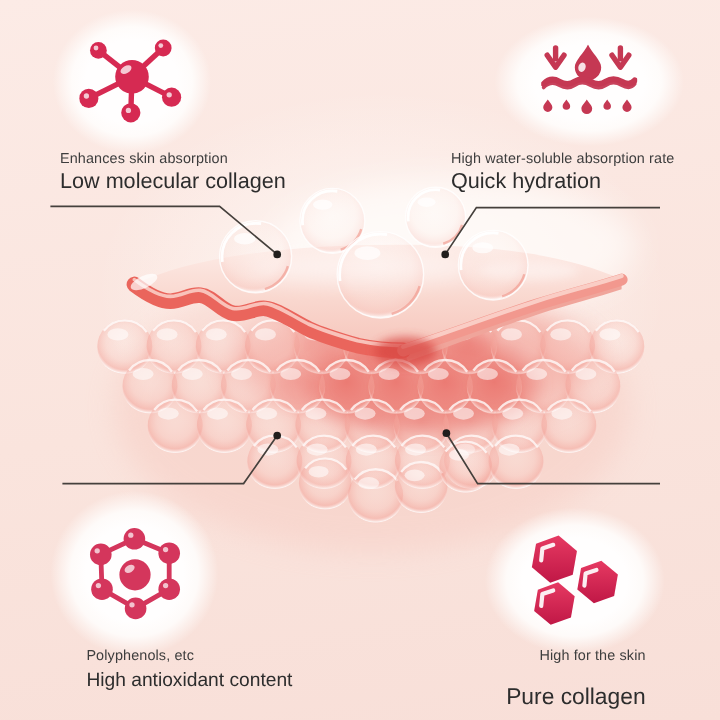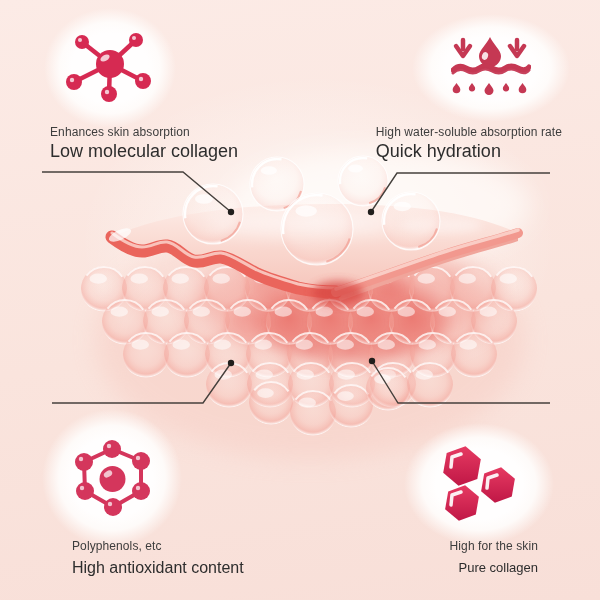--- a/index.html
+++ b/index.html
@@ -22,21 +22,21 @@
   .callout{position:absolute;}
   .callout .subtitle{font-size:12px;color:#3d3d3d;line-height:16px;letter-spacing:0.1px;}
   .callout .title{font-weight:normal;color:#2d2d2d;}
   .c-tl{left:50px;top:124px;text-align:left;}
   .c-tl .title{font-size:18px;line-height:22px;}
   .c-tr{right:38px;top:124px;text-align:left;}
   .c-tr .title{font-size:18px;line-height:22px;}
   .c-bl{left:60px;top:538px;text-align:left;margin-left:12px;}
   .c-bl .title{font-size:16px;line-height:24px;margin-top:2px;}
   .c-br{right:62px;top:538px;text-align:right;}
-  .c-br .title{font-size:13px;line-height:24px;margin-top:2px;}
+  .c-br .title{font-size:19px;line-height:24px;margin-top:16px;}
   svg.scene{position:absolute;left:0;top:0;}
 </style>
 </head>
 <body>
 
 <div class="stage">
 
   <svg class="scene" width="600" height="600" viewBox="0 0 600 600">
     <defs>
       <filter id="blur4" x="-50%" y="-50%" width="200%" height="200%">

